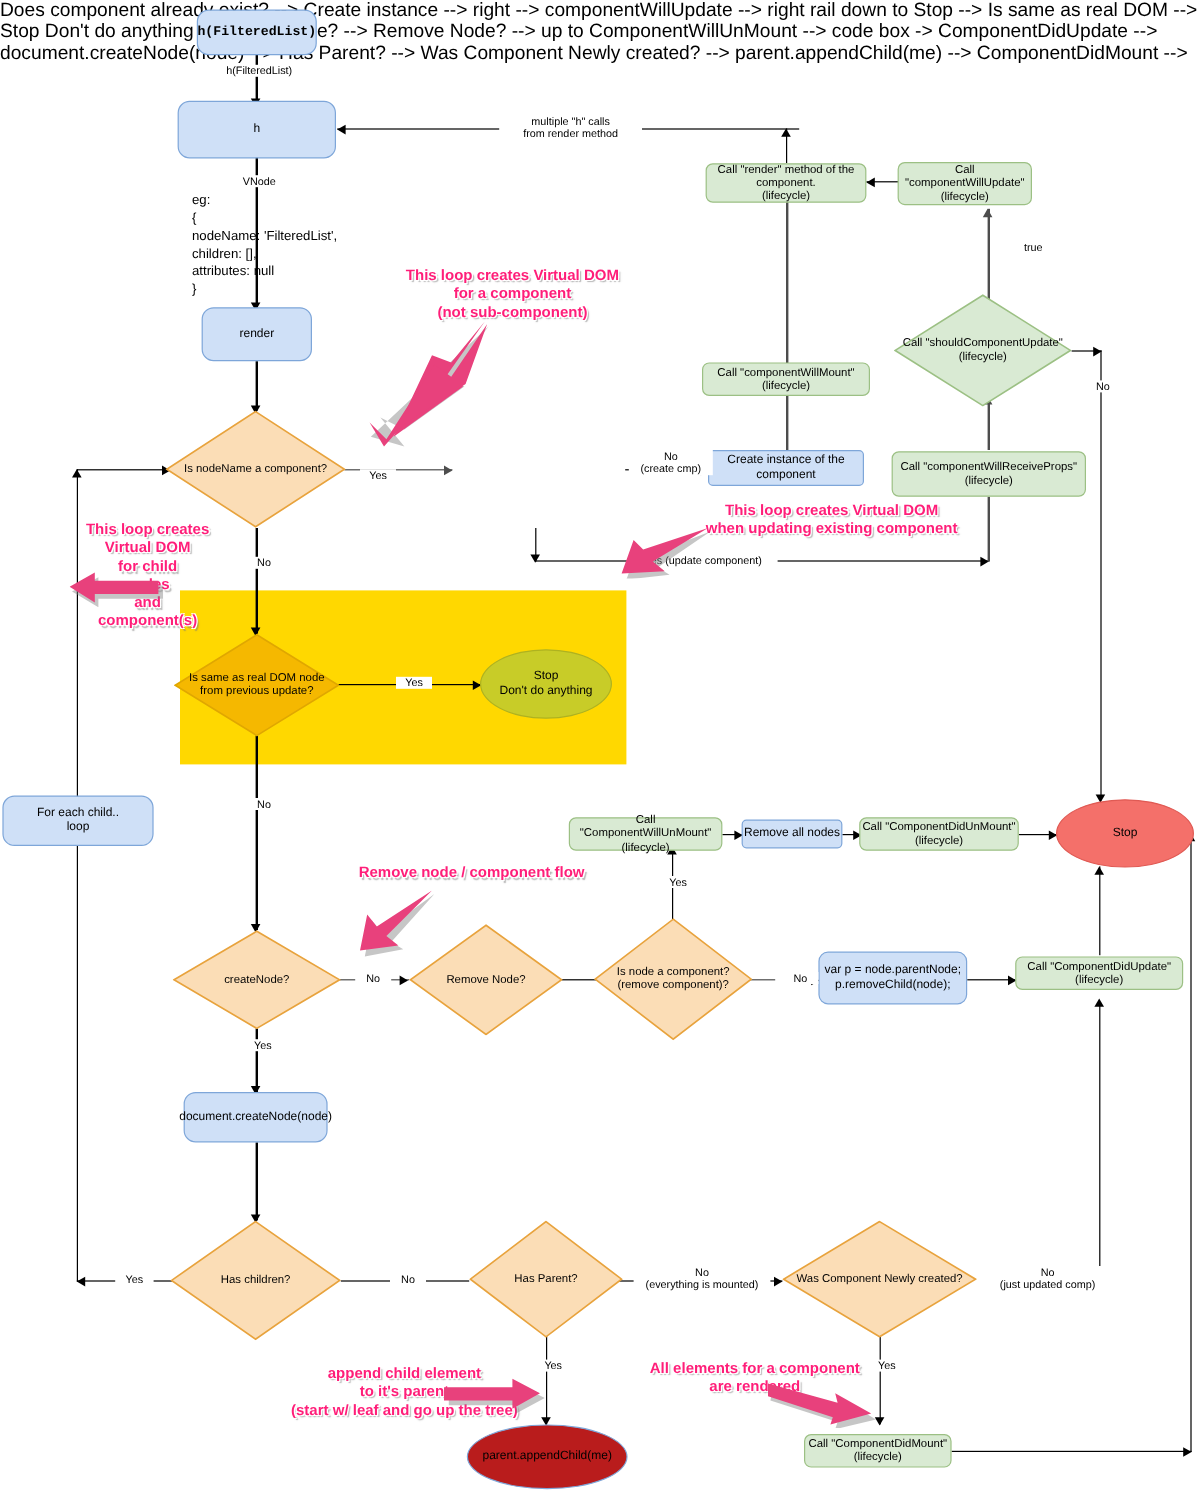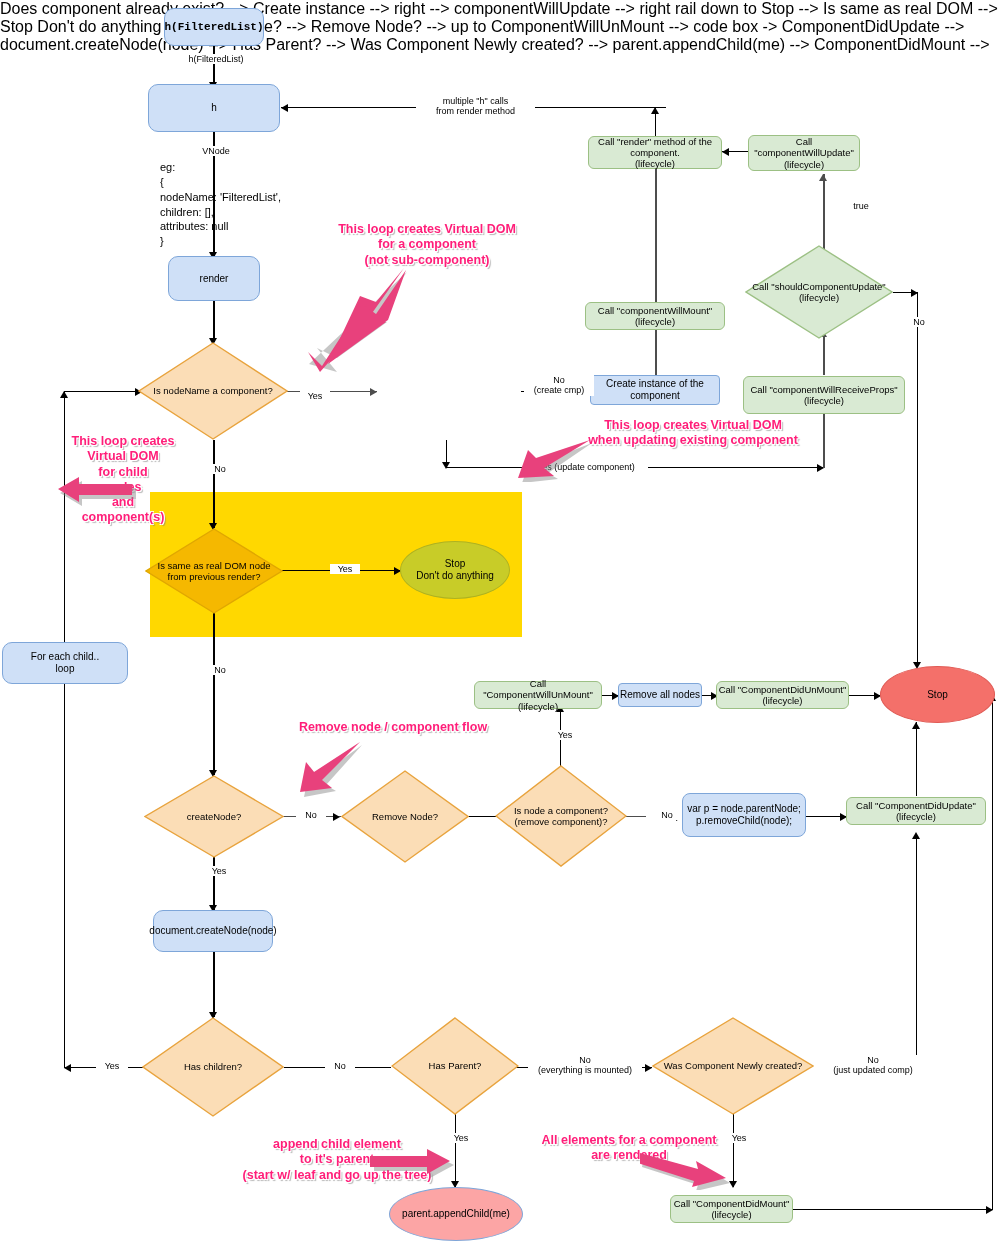--- a/index.html
+++ b/index.html
@@ -3,21 +3,21 @@
 <meta charset="utf-8">
 <style>
   html,body{margin:0;padding:0;background:#ffffff;}
   body{font-family:"Liberation Sans",sans-serif;}
   #canvas{position:relative;width:1000px;height:1245px;overflow:hidden;background:#fff;}
   .node{position:absolute;box-sizing:border-box;display:flex;align-items:center;justify-content:center;text-align:center;line-height:1.18;color:#000;z-index:3;}
   .blue{background:#cfe0f7;border:1px solid #7ea6d9;border-radius:10px;font-size:10px;}
   .blue-sq{background:#cfe0f7;border:1px solid #7ea6d9;border-radius:4px;font-size:10px;}
   .green{background:#d9ead3;border:1px solid #9cc084;border-radius:6px;font-size:9.5px;}
   .mono{font-family:"Liberation Mono",monospace;font-weight:bold;font-size:11px;}
-  .ell-blue{background:#fca5a5;border:1px solid #7ea6d9;border-radius:50%;font-size:10px;}
+  .ell-blue{background:#b91c1c;border:1px solid #7ea6d9;border-radius:50%;font-size:10px;}
   .ell-red{background:#f4706a;border:1px solid #e05a54;border-radius:50%;font-size:10px;}
   .ell-olive{background:#c8cc28;border:1px solid #aeb220;border-radius:50%;font-size:10px;}
   .dia-wrap{position:absolute;z-index:3;}
   .dia-wrap .shape{position:absolute;inset:0;}
   .dia-wrap .dlabel{position:absolute;left:-14px;right:-14px;top:50%;transform:translateY(-50%);
       text-align:center;font-size:9.5px;line-height:1.2;color:#000;z-index:4;}
   .yellowband{position:absolute;background:#ffd800;z-index:1;}
   .ln{position:absolute;background:#000;z-index:2;}
   .ln.g{background:#4d4d4d;}
   .arw{position:absolute;width:0;height:0;z-index:2;}
@@ -208,21 +208,21 @@
   <div class="node green" style="left:748px;top:135px;width:112px;height:36px;white-space:pre-line;">Call
 "componentWillUpdate"
 (lifecycle)</div>
   <div class="node green" style="left:585px;top:302px;width:140px;height:28px;white-space:pre-line;">Call "componentWillMount"
 (lifecycle)</div>
   <div class="node blue-sq" style="left:590px;top:375px;width:130px;height:30px;white-space:pre-line;">Create instance of the
 component</div>
   <div class="node green" style="left:743px;top:376px;width:162px;height:38px;white-space:pre-line;">Call "componentWillReceiveProps"
 (lifecycle)</div>
 
-  <div class="node blue" style="left:2px;top:642px;width:126px;height:42px;white-space:pre-line;">For each child..
+  <div class="node blue" style="left:2px;top:663px;width:126px;height:42px;white-space:pre-line;">For each child..
 loop</div>
 
   <div class="node green" style="left:474px;top:681px;width:128px;height:28px;white-space:pre-line;">Call "ComponentWillUnMount"
 (lifecycle)</div>
   <div class="node blue-sq" style="left:618px;top:683px;width:84px;height:24px;">Remove all nodes</div>
   <div class="node green" style="left:716px;top:681px;width:133px;height:28px;white-space:pre-line;">Call "ComponentDidUnMount"
 (lifecycle)</div>
   <div class="node ell-red" style="left:880px;top:666px;width:115px;height:57px;">Stop</div>
 
   <div class="node blue-sq" style="left:682px;top:793px;width:124px;height:44px;white-space:pre-line;border-radius:8px;">var p = node.parentNode;
@@ -254,21 +254,21 @@
       </svg>
     <div class="dlabel" style="white-space:pre-line;">Call "shouldComponentUpdate"
 (lifecycle)</div>
   </div>
 
   <div class="dia-wrap" style="left:145px;top:528px;width:138px;height:86px;z-index:3;">
     <svg class="shape" viewBox="0 0 138 86" preserveAspectRatio="none">
       <polygon points="69,1 137,43 69,85 1,43" fill="#f5b800" stroke="#e0a700" stroke-width="1.4"></polygon>
       </svg>
     <div class="dlabel" style="white-space:pre-line;">Is same as real DOM node
-from previous render?</div>
+from previous update?</div>
   </div>
 
   <div class="dia-wrap" style="left:144px;top:775px;width:140px;height:83px;">
     <svg class="shape" viewBox="0 0 140 83" preserveAspectRatio="none">
       <polygon points="70,1 139,41.5 70,82 1,41.5" fill="#fbddb6" stroke="#e8a33d" stroke-width="1.4"></polygon>
       </svg>
     <div class="dlabel">createNode?</div>
   </div>
 
   <div class="dia-wrap" style="left:341px;top:770px;width:128px;height:93px;">

